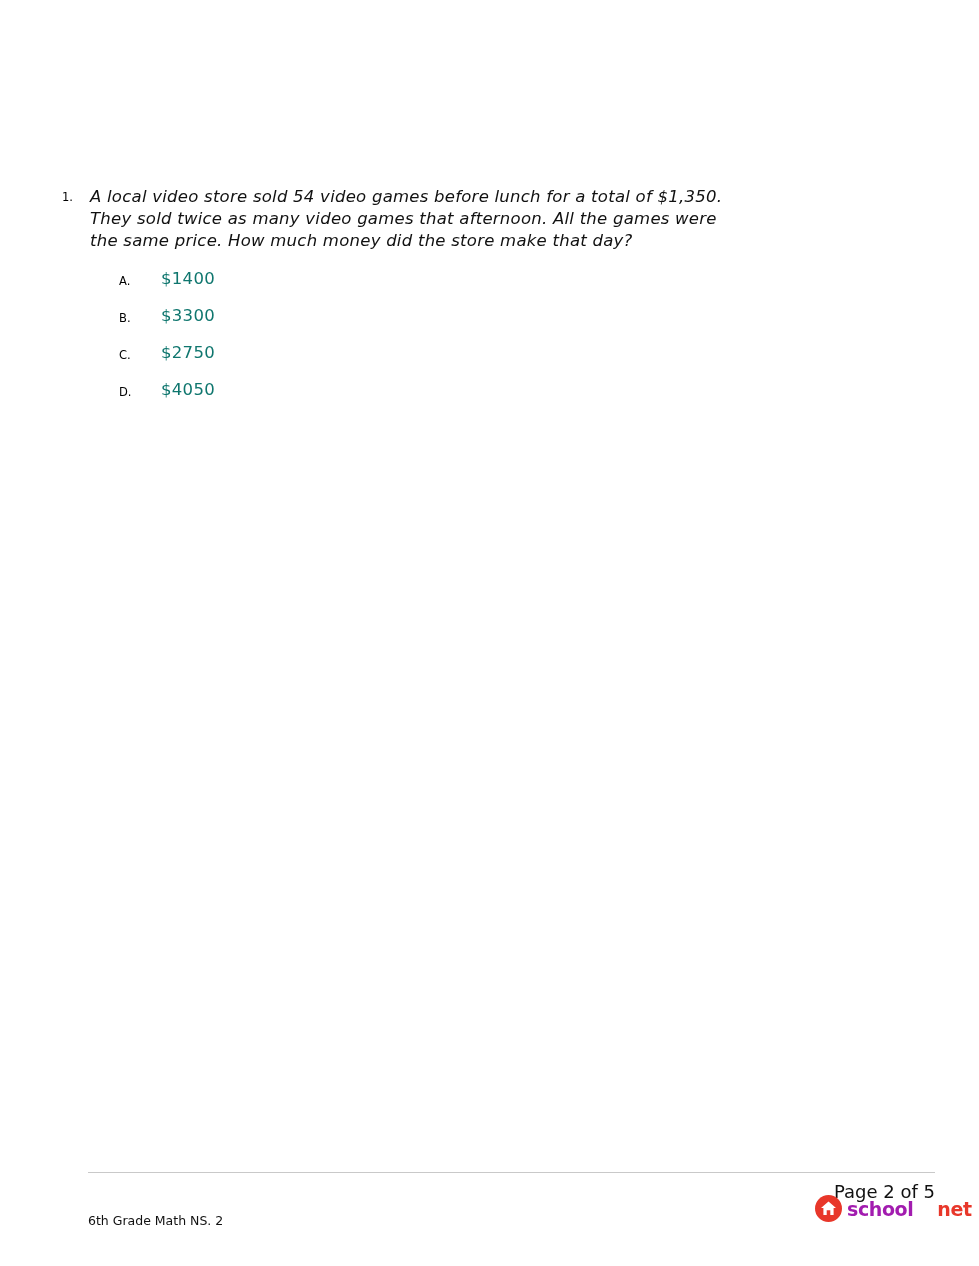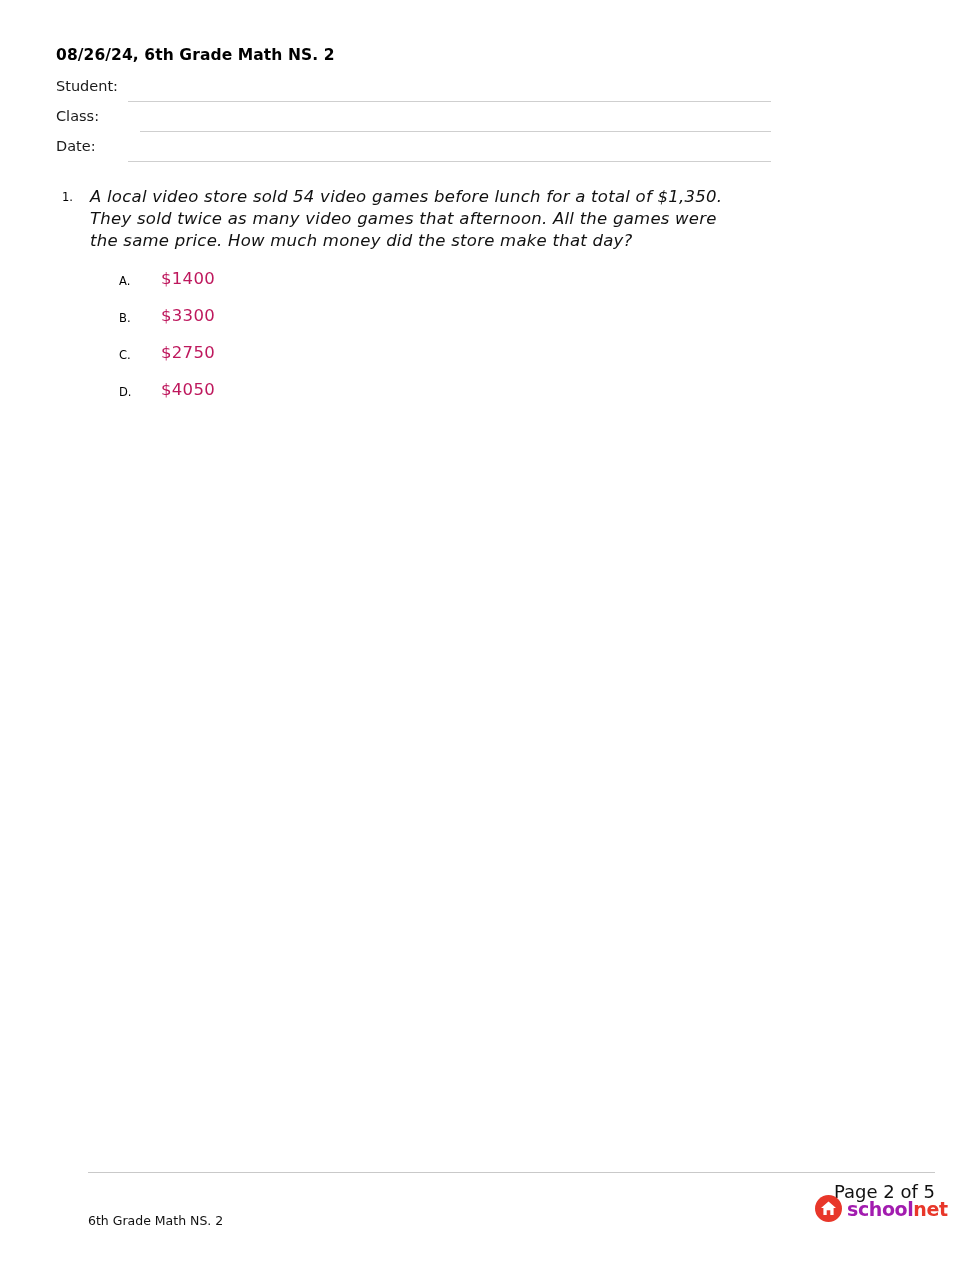--- a/index.html
+++ b/index.html
@@ -101,21 +101,21 @@
     top: 5px;
     font-size: 11.5px;
     color: #000;
   }
   .choice-text {
     position: absolute;
     left: 71px;
     top: 0px;
     font-size: 16.5px;
     letter-spacing: 0.3px;
-    color: #be185d;
+    color: #0f766e;
   }
 
   
   .footer-rule {
     position: absolute;
     left: 88px;
     top: 1172px;
     width: 847px;
     height: 1px;
     background: #c9c9c9;
@@ -161,43 +161,28 @@
   }
   .brand-text {
     position: absolute;
     left: 32px;
     top: 6px;
     font-size: 19px;
     font-weight: bold;
     letter-spacing: -0.4px;
   }
   .brand-text .b1 { color: #a21caf; }
-  .brand-text .b2 { color: #e8372a; }
+  .brand-text .b2 { color: #e8372a; padding-left: 24px; }
 </style>
 </head>
 <body>
 
 <div class="page">
 
-  <div class="doc-title">08/26/24, 6th Grade Math NS. 2</div>
-
-  <div class="meta-block">
-    <div class="meta-row student">
-      <span class="meta-label">Student:</span>
-      <span class="meta-line"></span>
-    </div>
-    <div class="meta-row class">
-      <span class="meta-label">Class:</span>
-      <span class="meta-line"></span>
-    </div>
-    <div class="meta-row date">
-      <span class="meta-label">Date:</span>
-      <span class="meta-line"></span>
-    </div>
-  </div>
+
 
   <div class="question">
     <div class="q-number">1.</div>
     <div class="q-text">A local video store sold 54 video games before lunch for a total of $1,350. They sold twice as many video games that afternoon. All the games were the same price. How much money did the store make that day?</div>
 
     <div class="choices">
       <div class="choice">
         <span class="choice-letter">A.</span>
         <span class="choice-text">$1400</span>
       </div>

